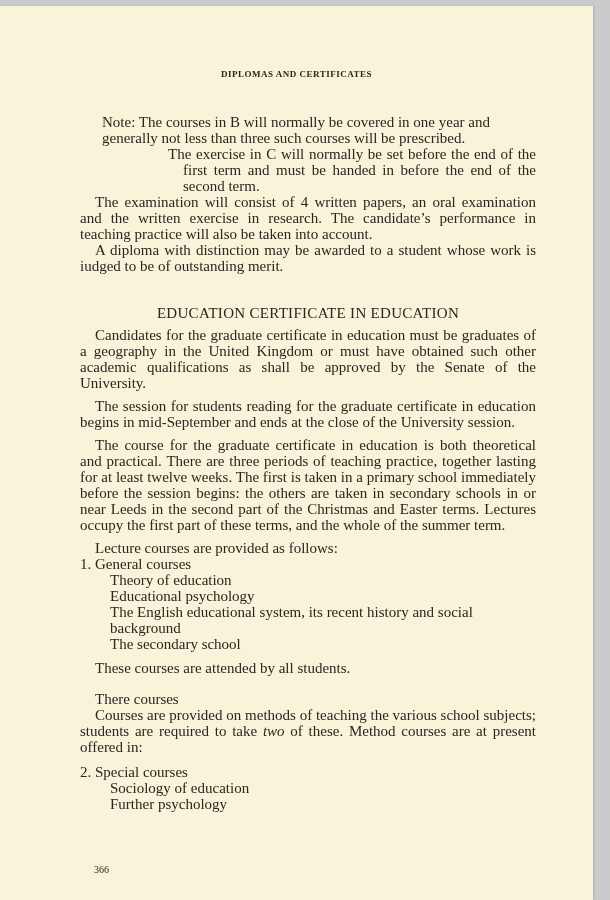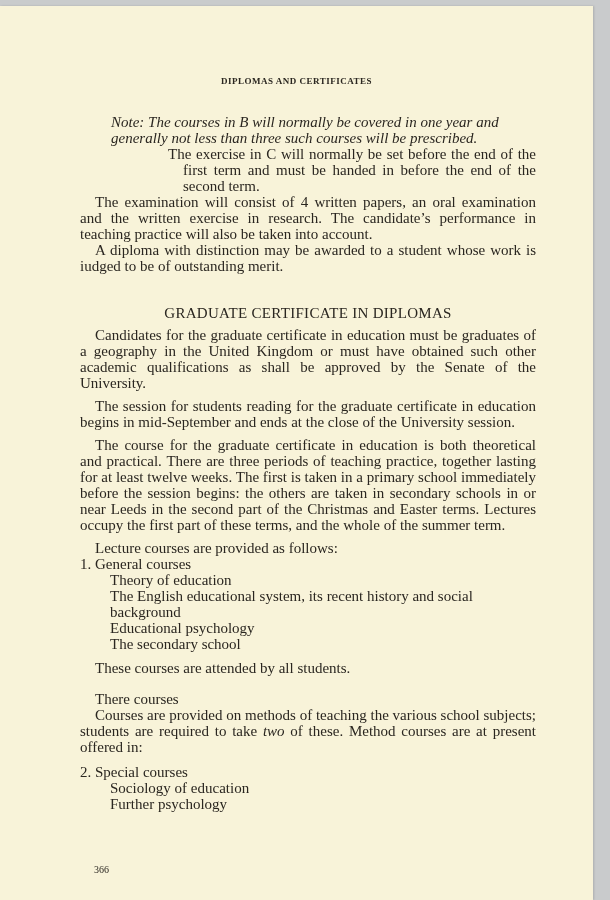--- a/index.html
+++ b/index.html
@@ -10,31 +10,31 @@
     font-family: "Liberation Serif", "DejaVu Serif", serif;
     color: #2a2620;
   }
   .page {
     position: absolute; left: 0; top: 6px;
     width: 593px; height: 894px;
     background: #f8f3d9;
     box-shadow: 1px 0 2px rgba(0,0,0,0.15);
   }
   .running-head {
-    position: absolute; top: 70px; left: 0; width: 593px;
+    position: absolute; top: 63px; left: 0; width: 593px;
     text-align: center;
     font-size: 9px; font-weight: bold; letter-spacing: 0.5px;
   }
   .body {
     position: absolute; left: 80px; top: 108px; width: 456px;
     font-size: 15px; line-height: 16px;
   }
   p { margin: 0; text-align: justify; }
   .ind { text-indent: 15px; }
-  .note1 { margin-left: 31px; text-indent: 0; font-style: italic; }
+  .note1 { margin-left: 22px; text-indent: 0; }
   .heading {
     text-align: center; font-size: 15px; letter-spacing: 0.3px;
     margin-top: 31px; margin-bottom: 6px;
   }
   .gap { height: 7px; }
   .gap2 { height: 9px; }
   .sub { padding-left: 30px; }
   .ind2 { padding-left: 15px; margin-top: 8px; }
   .hanging { padding-left: 30px; text-indent: -15px; text-align: justify; }
   .folio {
@@ -52,34 +52,34 @@
 
     <div class="note1">
       <span>Note:</span>
       <span>The courses in B will normally be covered in one year and generally not less than three such courses will be prescribed.</span>
     </div>
     <p style="margin-left:88px; text-indent:0; padding-left:15px; text-indent:-15px;">The exercise in C will normally be set before the end of the first term and must be handed in before the end of the second term.</p>
 
     <p class="ind">The examination will consist of 4 written papers, an oral examination and the written exercise in research. The candidate’s performance in teaching practice will also be taken into account.</p>
     <p class="ind">A diploma with distinction may be awarded to a student whose work is iudged to be of outstanding merit.</p>
 
-    <div class="heading">GRADUATE CERTIFICATE IN DIPLOMAS</div>
+    <div class="heading">EDUCATION CERTIFICATE IN EDUCATION</div>
 
     <p class="ind">Candidates for the graduate certificate in education must be graduates of a geography in the United Kingdom or must have obtained such other academic qualifications as shall be approved by the Senate of the University.</p>
     <div class="gap"></div>
     <p class="ind">The session for students reading for the graduate certificate in education begins in mid-September and ends at the close of the University session.</p>
     <div class="gap"></div>
     <p class="ind">The course for the graduate certificate in education is both theoretical and practical. There are three periods of teaching practice, together lasting for at least twelve weeks. The first is taken in a primary school immediately before the session begins: the others are taken in secondary schools in or near Leeds in the second part of the Christmas and Easter terms. Lectures occupy the first part of these terms, and the whole of the summer term.</p>
     <div class="gap"></div>
     <p class="ind">Lecture courses are provided as follows:</p>
 
     <div>1. General courses</div>
     <div class="sub">Theory of education</div>
+    <div class="sub">Educational psychology</div>
     <div class="sub">The English educational system, its recent history and social background</div>
-    <div class="sub">Educational psychology</div>
     <div class="sub">The secondary school</div>
     <div class="ind2">These courses are attended by all students.</div>
     <div class="gap"></div>
     <div class="ind2">There courses</div>
     <p class="ind"><span>Courses are provided on methods of teaching the various school subjects; students are required to take </span><i>two</i><span> of these. Method courses are at present offered in:</span></p>
     <div class="gap2"></div>
     <div>2. Special courses</div>
     <div class="sub">Sociology of education</div>
     <div class="sub">Further psychology</div>
 

